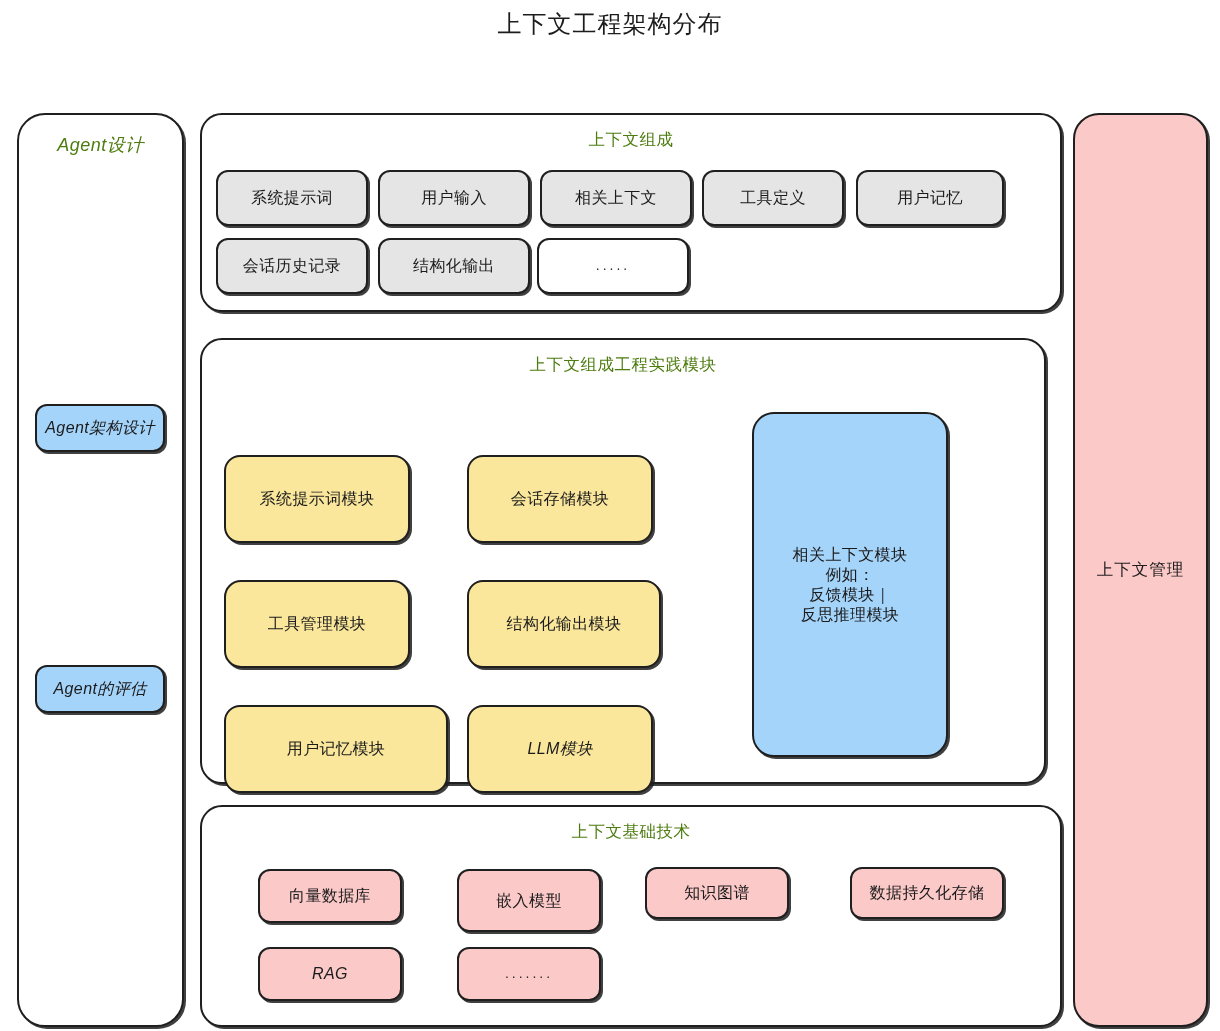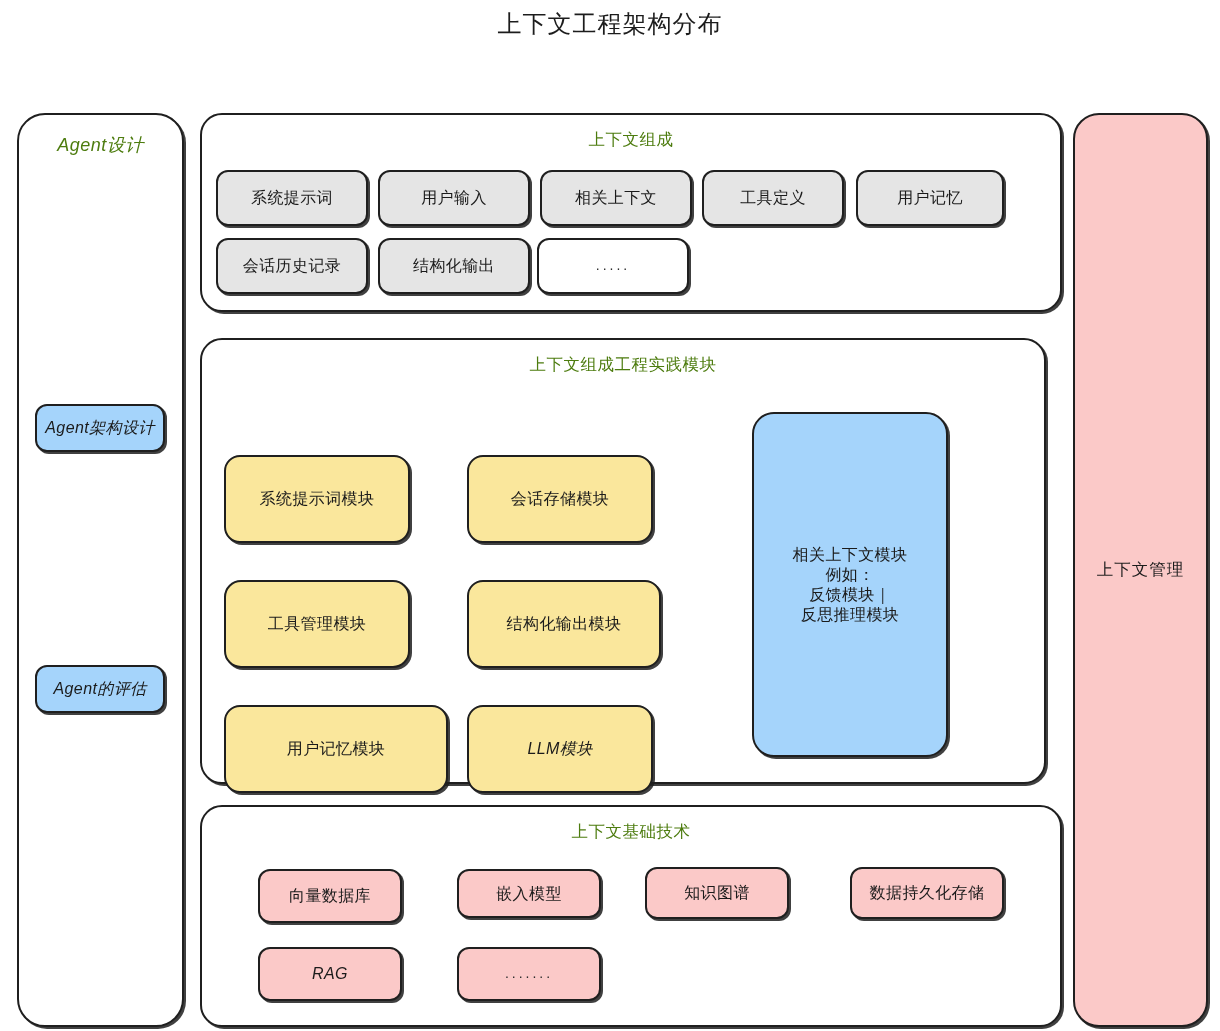--- a/index.html
+++ b/index.html
@@ -174,21 +174,21 @@
     <span>反思推理模块</span>
   </div>
 </div>
 
 <div class="panel" id="section-foundation">
   <div class="panel-title">上下文基础技术</div>
 
   <div class="chip pink" style="left:56px; top:62px; width:144px; height:54px;">
     <span>向量数据库</span>
   </div>
-  <div class="chip pink" style="left:255px; top:62px; width:144px; height:49px;">
+  <div class="chip pink" style="left:255px; top:62px; width:144px; height:63px;">
     <span>嵌入模型</span>
   </div>
   <div class="chip pink" style="left:443px; top:60px; width:144px; height:52px;">
     <span>知识图谱</span>
   </div>
   <div class="chip pink" style="left:648px; top:60px; width:154px; height:52px;">
     <span>数据持久化存储</span>
   </div>
 
   <div class="chip pink" style="left:56px; top:140px; width:144px; height:54px;">

